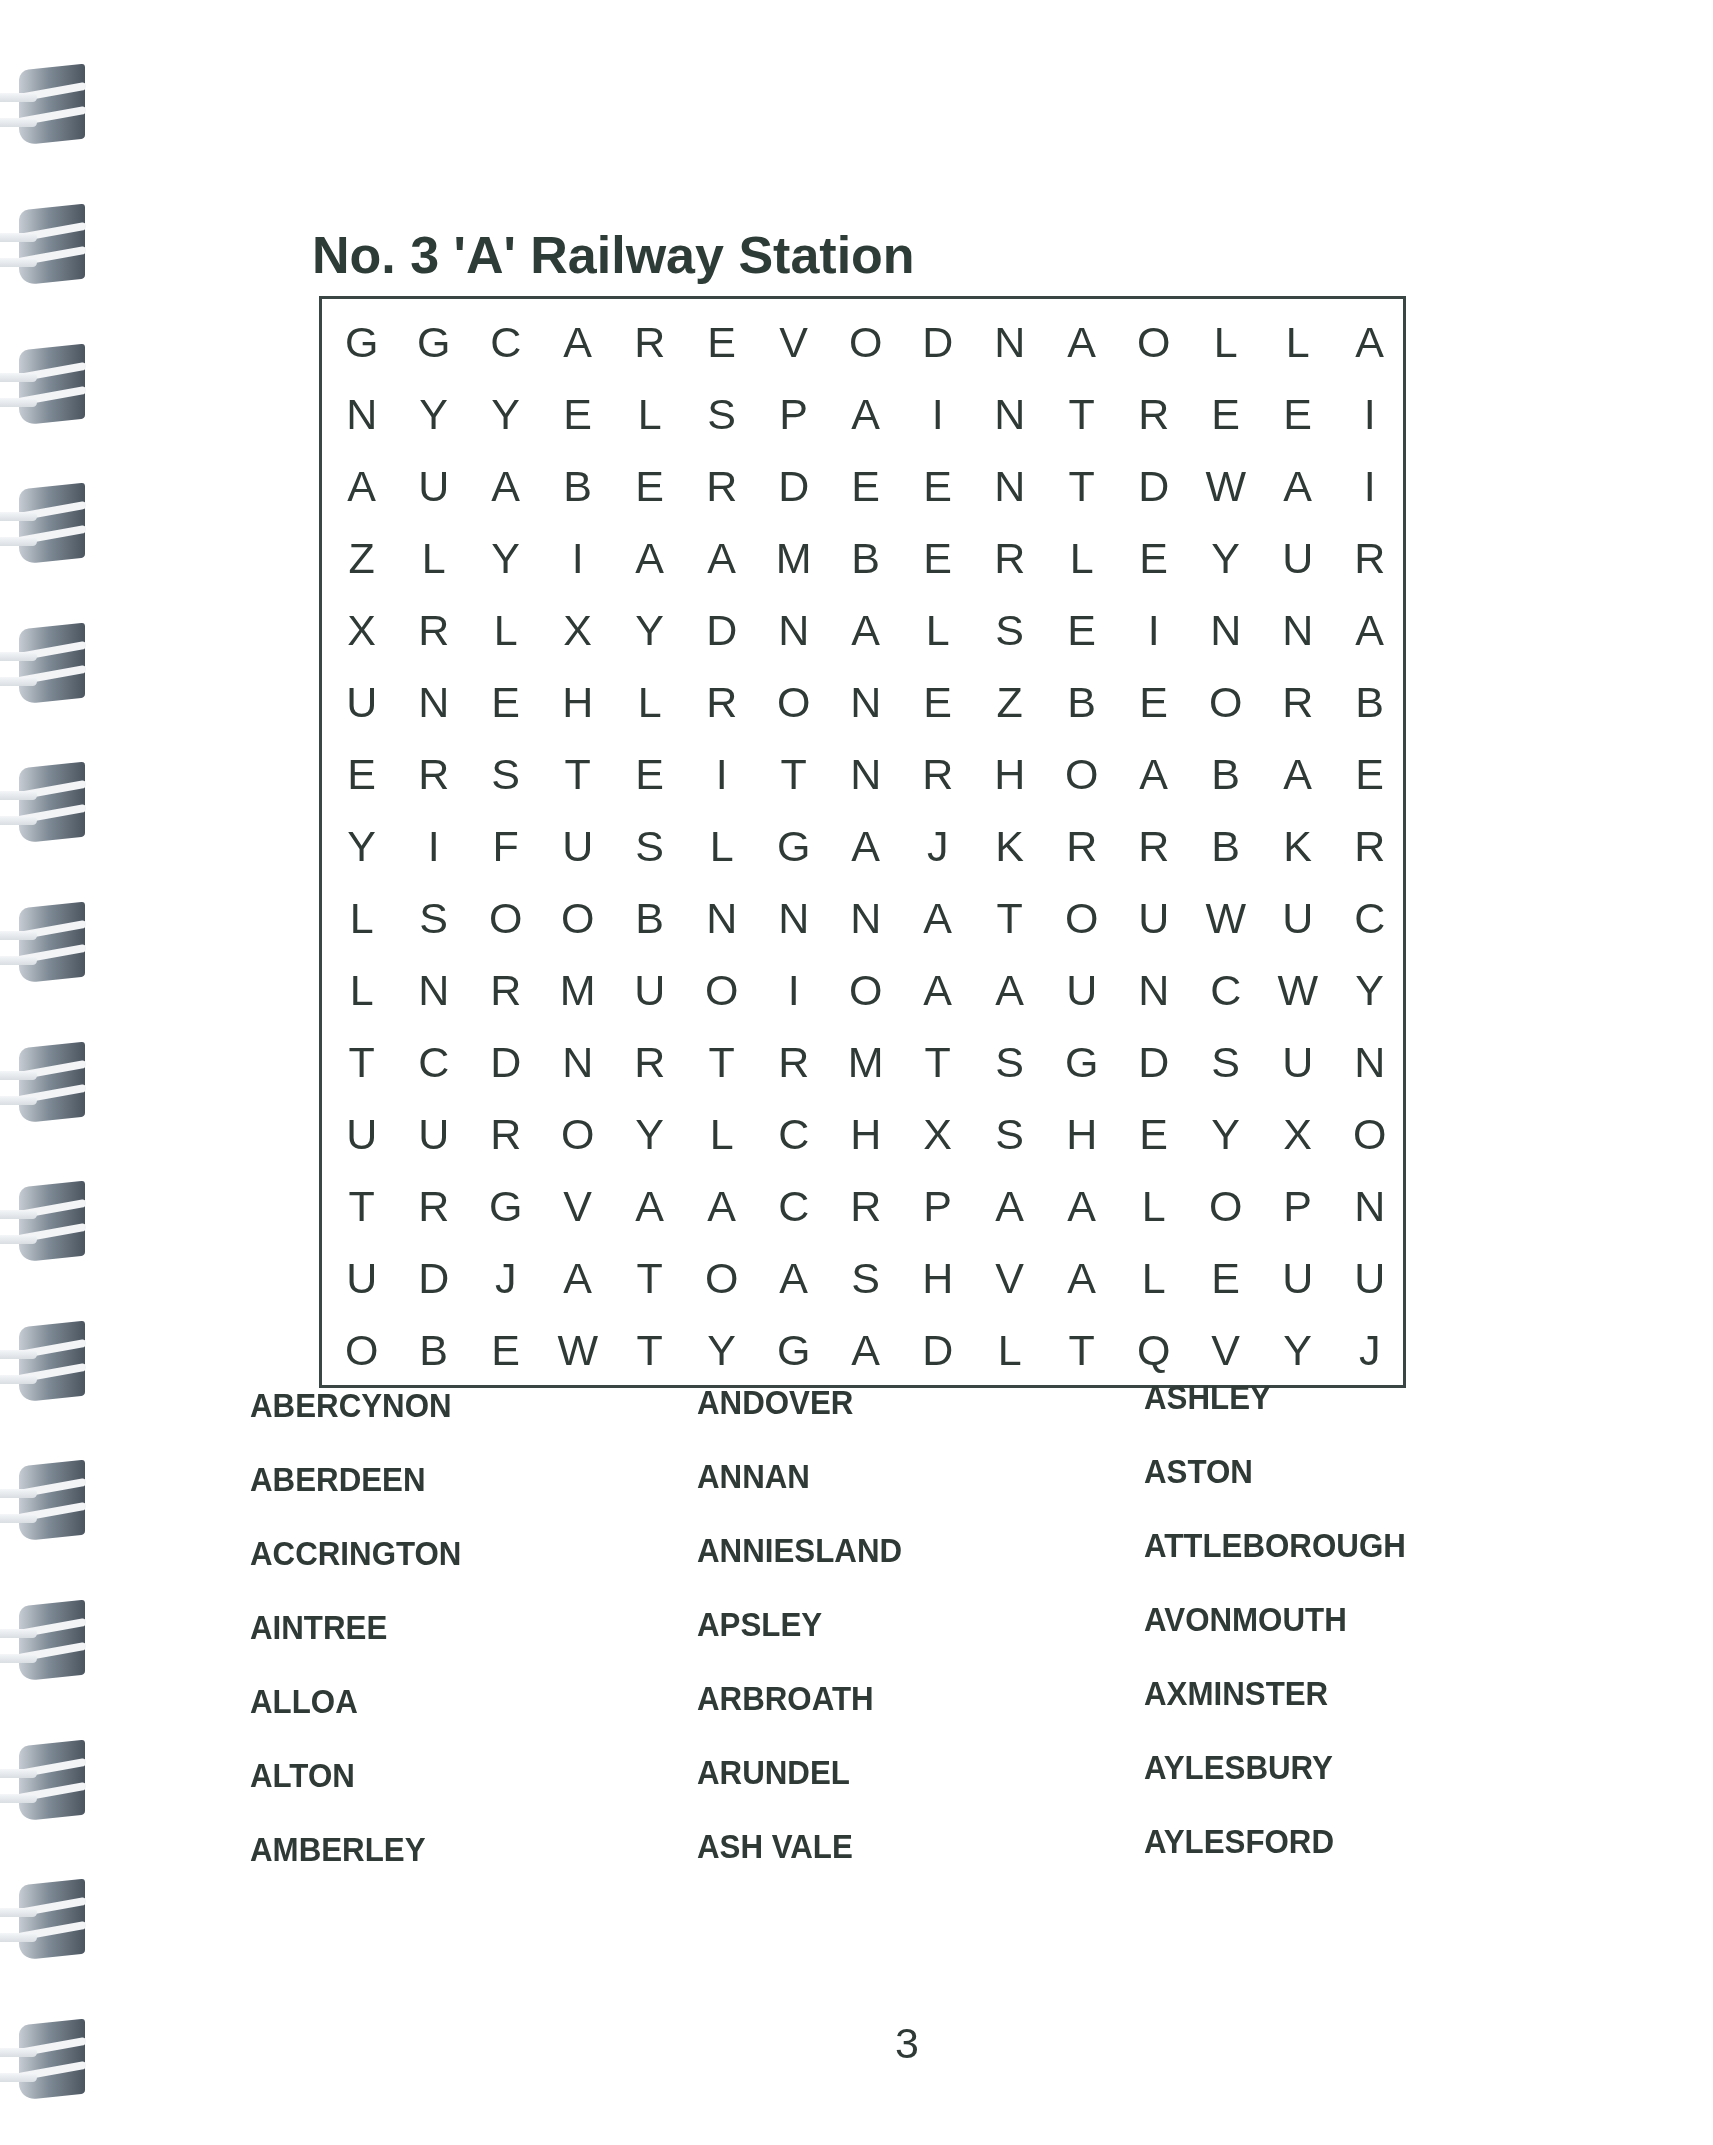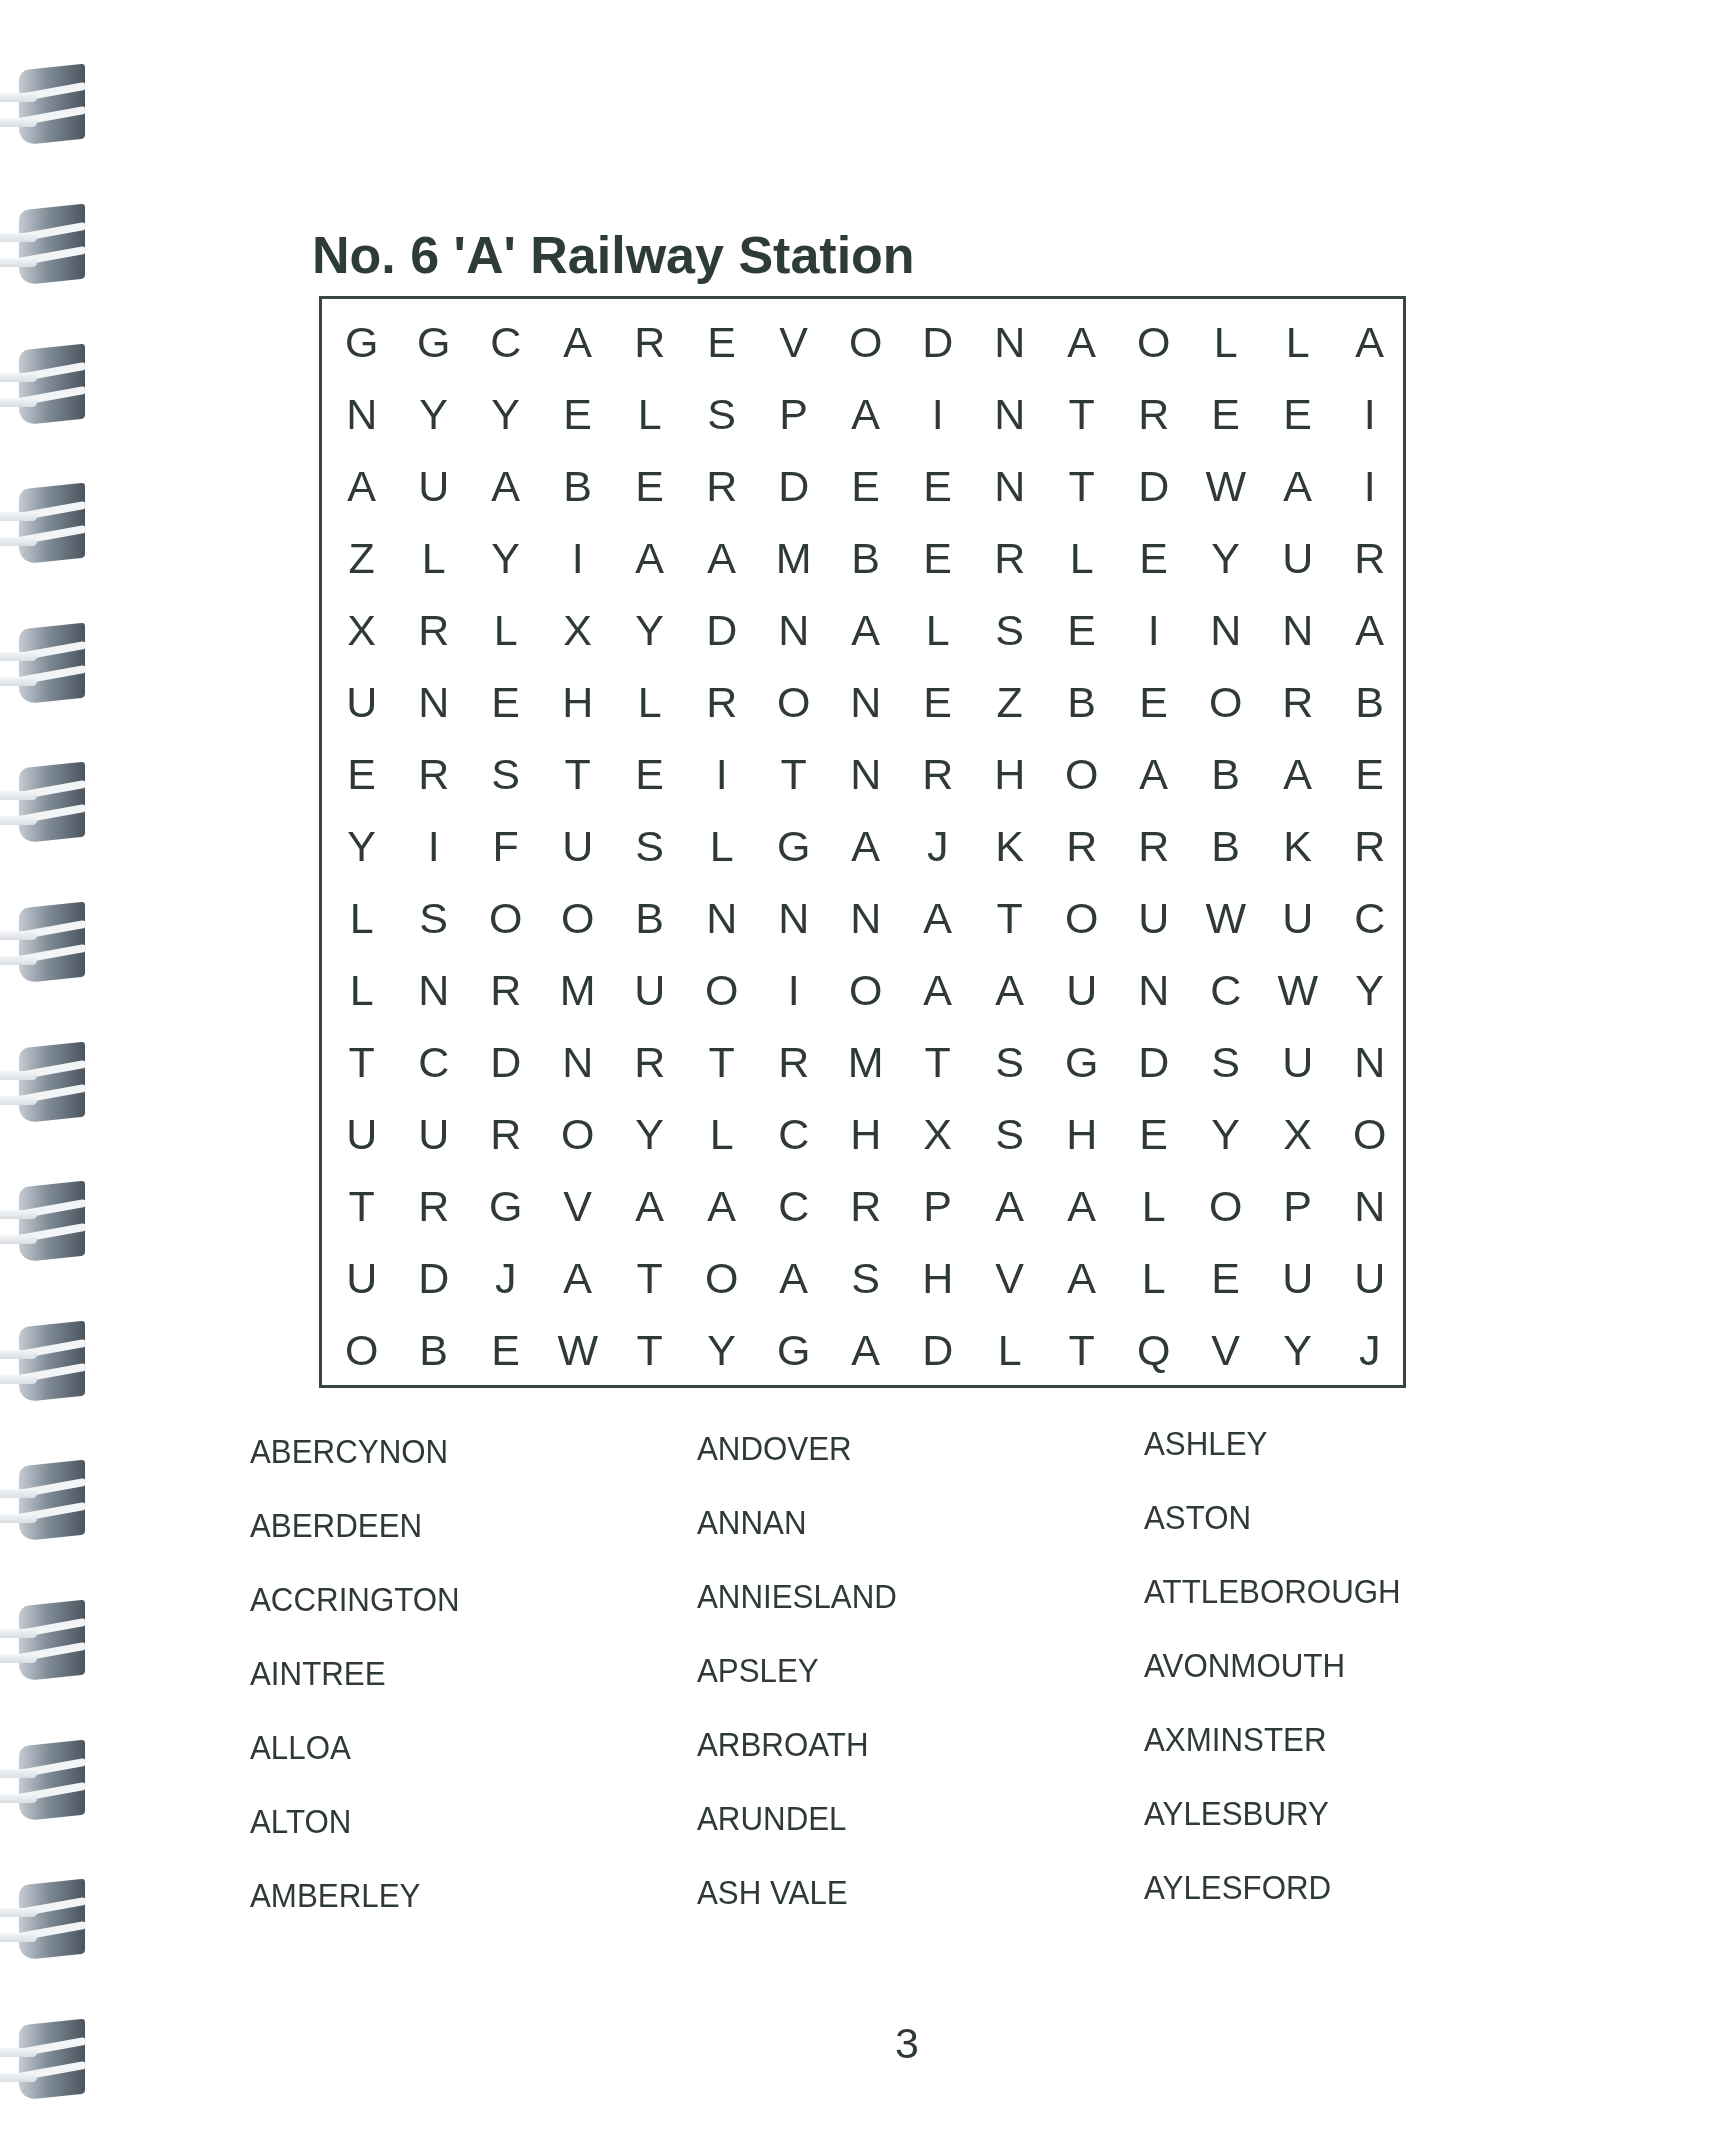--- a/index.html
+++ b/index.html
@@ -37,21 +37,21 @@
   .grid {
     position:absolute; left:0; top:7.5px; width:100%;
     display:grid; grid-template-columns:repeat(15, 72px); grid-template-rows:repeat(15, 72px);
     padding-left:3.7px;
   }
   .cell {
     display:flex; align-items:center; justify-content:center;
     font-size:43px; color:#2f3a37; font-family:"Liberation Sans", sans-serif;
   }
   .words {
-    position:absolute; left:250px; top:1415px; width:1218px; height:506px;
+    position:absolute; left:250px; top:1369px; width:1218px; height:506px;font-weight:bold;
   }
   .word-col { position:absolute; top:0; }
   .word {
     position:absolute; left:0; font-size:34px; color:#2f3a37; white-space:nowrap;
     transform:scaleX(0.92); transform-origin:left center;
   }
   .page-num {
     position:absolute; left:895px; top:2019px; font-size:43px; color:#2f3a37;
   }
 </style>
@@ -159,21 +159,21 @@
     </div>
     <div class="coil" style="top: 2022px;">
       <div class="block"></div>
       <div class="stripe" style="top:20.6px"></div>
       <div class="stripe" style="top:45px"></div>
       <div class="wire" style="top:26px;width:37px"></div>
       <div class="wire" style="top:51px;width:37px"></div>
     </div>
   </div>
 
-<div class="title">No. 6 'A' Railway Station</div>
+<div class="title">No. 3 'A' Railway Station</div>
 
 <div class="grid-box">
   <div class="grid" id="grid">
       <div class="cell">G</div>
       <div class="cell">G</div>
       <div class="cell">C</div>
       <div class="cell">A</div>
       <div class="cell">R</div>
       <div class="cell">E</div>
       <div class="cell">V</div>

